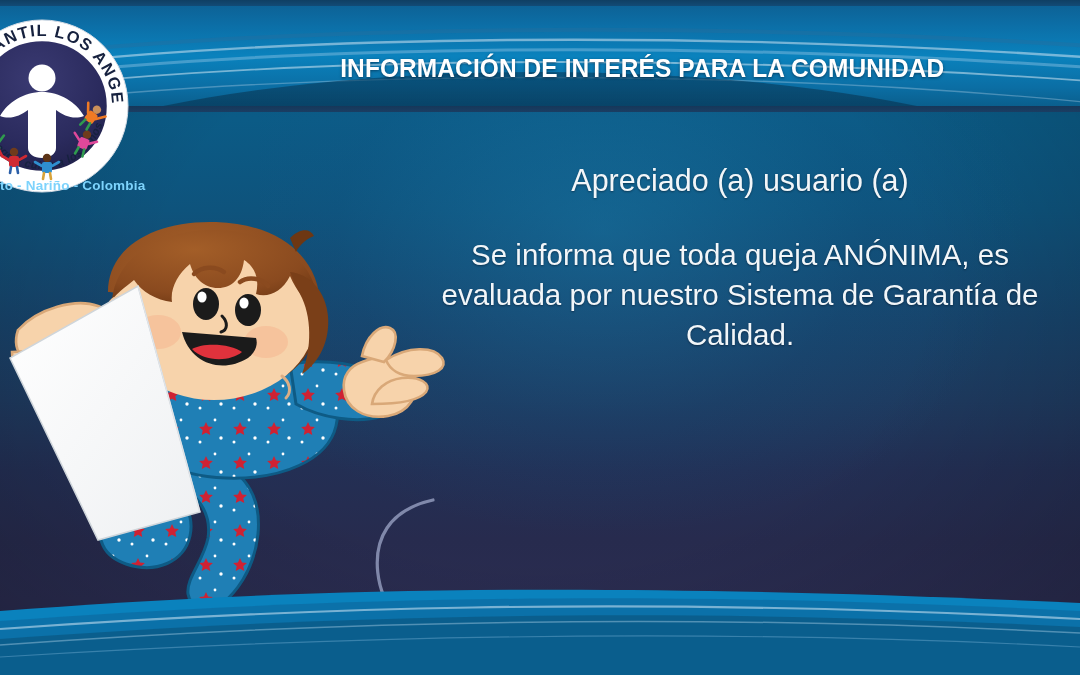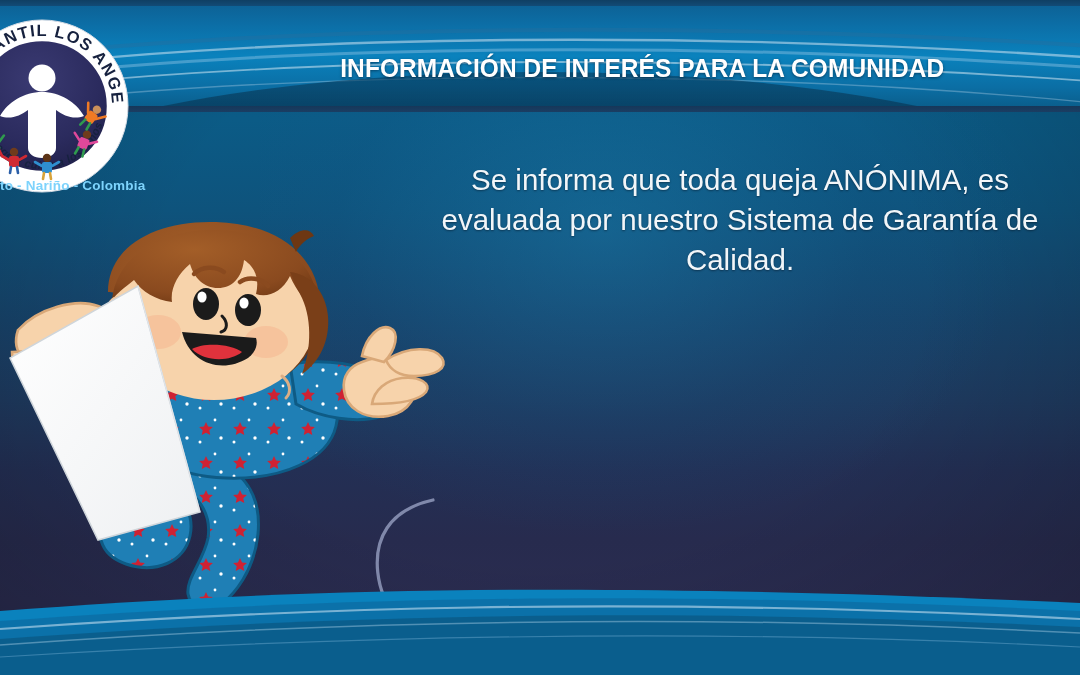--- a/index.html
+++ b/index.html
@@ -99,21 +99,21 @@
   
   .body-text{
     position:absolute;left:440px;top:160px;width:600px;
     color:#f2f6f9;
     text-align:center;
     font-size:30px;
     line-height:41px;
     text-shadow:0 1px 2px rgba(0,10,25,.45);
   }
   .para{margin:0;}
-  .para + .para{margin-top:46px;}
+  .para + .para{margin-top:34px;}
   .p-greeting{font-size:30.5px;}
   .p-note{font-size:29.5px;line-height:40px;}
   .p-office{font-size:29.5px;line-height:40px;}
 </style>
 </head>
 <body>
 
 <div class="stage">
 
   <div class="bg-base"></div>
@@ -347,20 +347,21 @@
                  C 90 156, 84 166, 66 168
                  C 44 170, 22 160, 22 140 Z" fill="#f7d3ab"></path>
       </g>
 
       <path d="M148 74 L 210 300 L 108 328 L 20 146 Z" fill="url(#sheetG)" stroke="#cfd5da" stroke-width="1.5"></path>
       <path d="M148 74 L 210 300" fill="none" stroke="#e2e6ea" stroke-width="1"></path>
     </svg>
   </div>
 
   <div class="body-text">
+    <p class="para p-greeting">Apreciado (a) usuario (a)</p>
     <p class="para p-note">Se informa que toda queja ANÓNIMA, es evaluada por nuestro Sistema de Garantía de Calidad.</p>
   </div>
 
   <div class="footer-band">
     <svg class="footer-wave" viewBox="0 0 1080 110" preserveAspectRatio="none">
       <path d="M0 46 C 260 26, 560 14, 1080 38 L1080 110 L0 110 Z" fill="#0a82bd"></path>
       <path d="M0 56 C 280 36, 600 22, 1080 46 L1080 110 L0 110 Z" fill="#0c6ea6" opacity=".85"></path>
       <path d="M0 74 C 300 52, 640 40, 1080 62 L1080 110 L0 110 Z" fill="#0a5a86" opacity=".8"></path>
       <path d="M0 64 C 280 44, 620 30, 1080 54" fill="none" stroke="#d5e8f6" stroke-width="2.2" opacity=".55"></path>
       <path d="M0 80 C 300 58, 660 46, 1080 68" fill="none" stroke="#bcdcf0" stroke-width="1.5" opacity=".4"></path>

